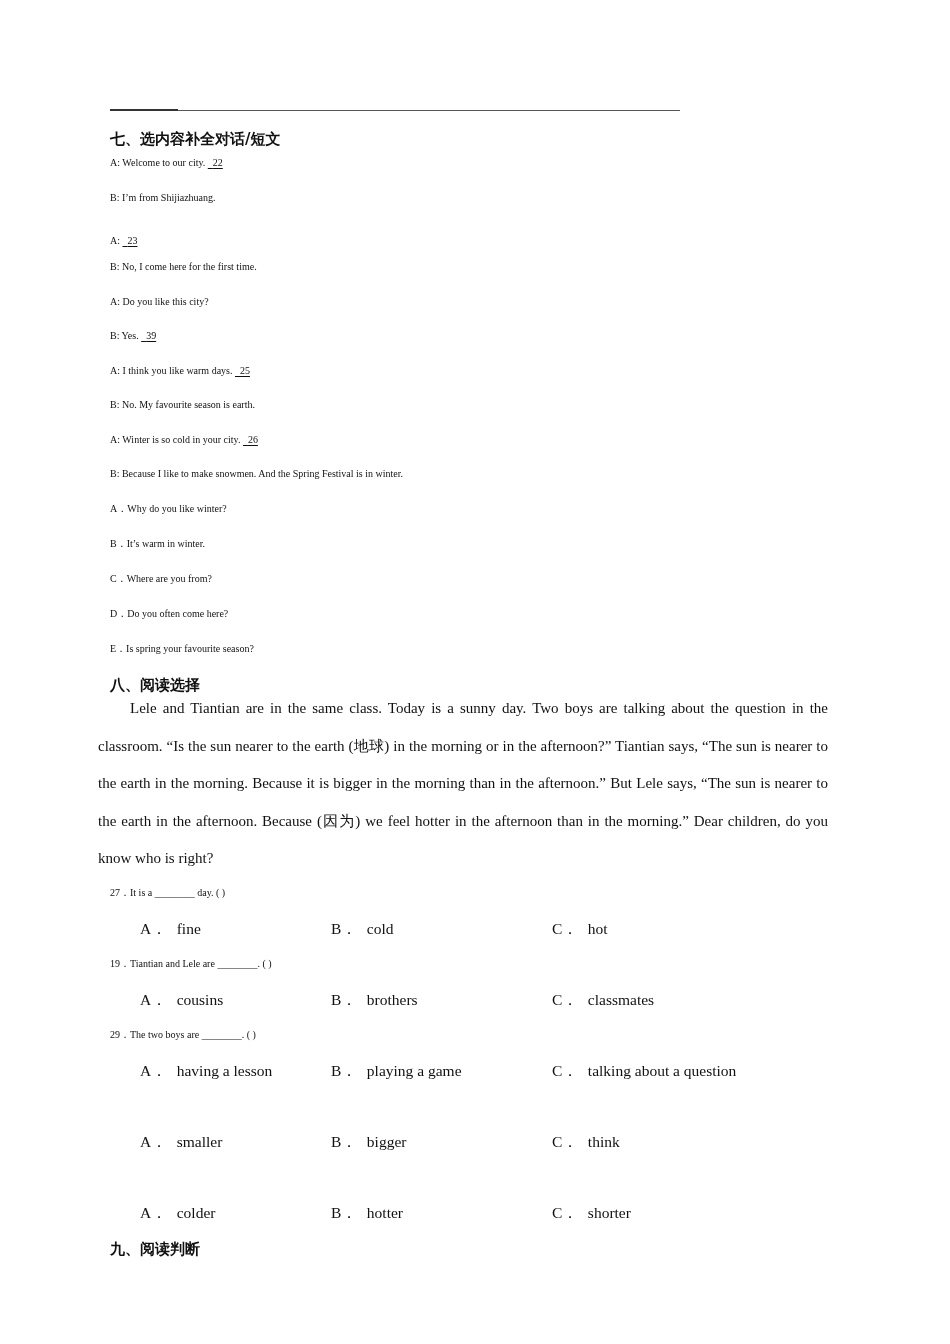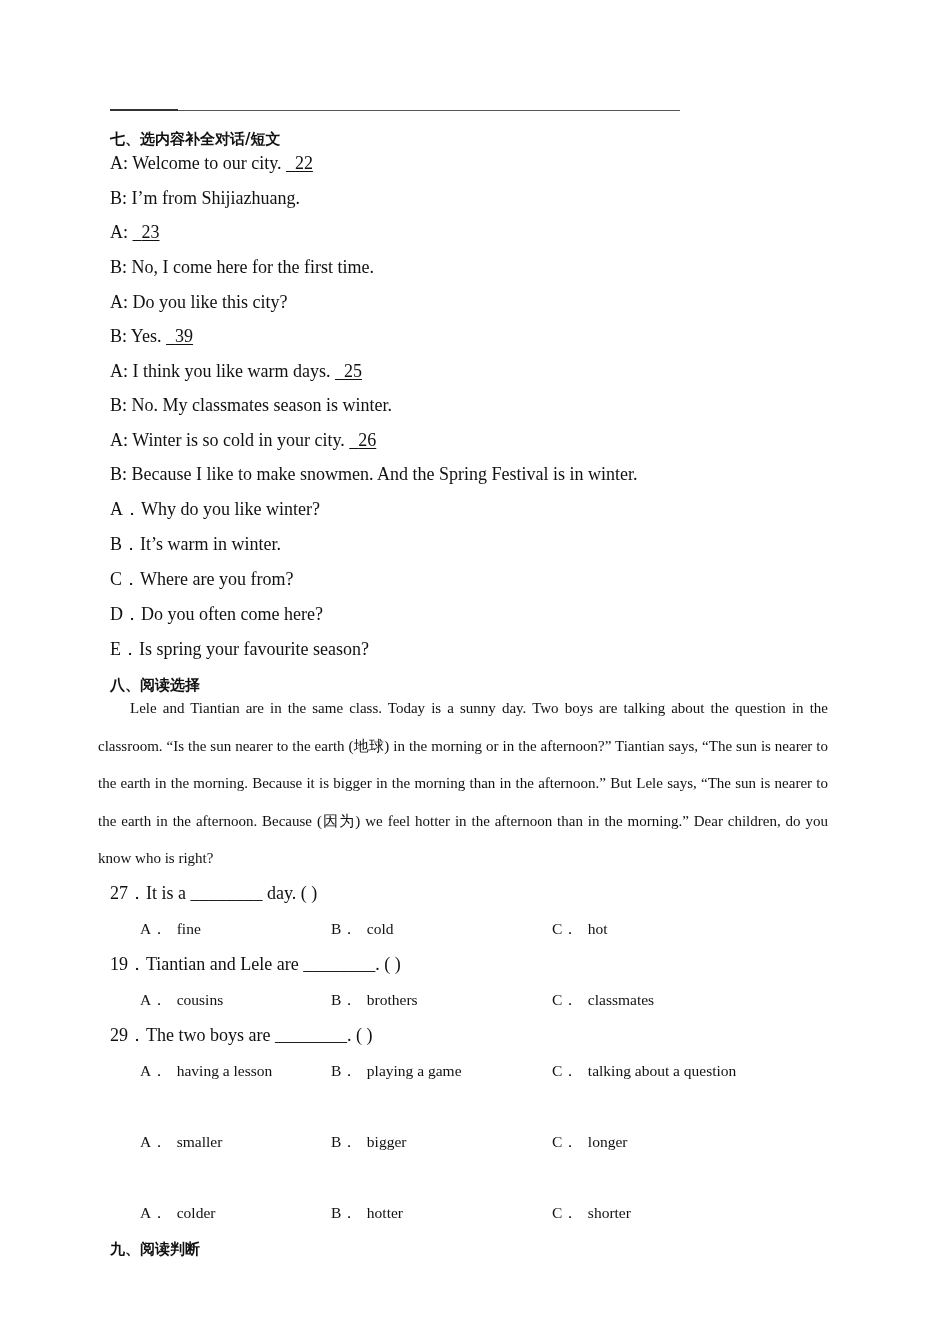--- a/index.html
+++ b/index.html
@@ -5,21 +5,21 @@
     html, body { margin: 0; padding: 0; background: #ffffff; }
     body {
       width: 950px; height: 1344px; position: relative; overflow: hidden;
       font-family: "Liberation Serif", "DejaVu Serif", serif;
       color: #111111;
     }
     .page { position: absolute; left: 0; top: 0; width: 950px; height: 1344px; }
     .topline { position: absolute; left: 110px; top: 110px; width: 570px; height: 1px; }
     .topline .seg1 { position: absolute; left: 0; top: -1px; width: 68px; height: 1.5px; background: #333; }
     .topline .seg2 { position: absolute; left: 68px; top: 0; width: 502px; height: 1px; background: #555; }
-    .line { position: absolute; left: 110px; font-size: 18px; line-height: 20px; white-space: nowrap; }
+    .line { position: absolute; left: 110px; font-size: 10px; line-height: 20px; white-space: nowrap; }
     .heading { font-family: "DejaVu Sans", sans-serif; font-weight: bold; font-size: 15px; }
     .blank-num { text-decoration: underline; text-underline-offset: 2px; }
     .blank-num::before { content: "\00a0\00a0"; }
     .para { position: absolute; left: 98px; width: 730px; font-size: 15px; line-height: 37.5px; text-align: justify; text-align-last: left; }
     .para .indent { display: inline-block; width: 32px; }
     .opt { position: absolute; font-size: 15.5px; line-height: 20px; white-space: nowrap; }
     .optA { left: 140px; text-align: right; }
     .optB { left: 331px; }
     .optC { left: 552px; }
     .lbl { margin-right: 10px; }
@@ -38,21 +38,21 @@
 
   <div class="line" style="top:153px">
     <span>A:</span>
     <span>Welcome to our city.</span>
     <span class="blank-num">22</span>
   </div>
   <div class="line" style="top:188px">
     <span>B:</span>
     <span>I’m from Shijiazhuang.</span>
   </div>
-  <div class="line" style="top:222px">
+  <div class="line" style="top:231px">
     <span>A:</span>
     <span class="blank-num">23</span>
   </div>
   <div class="line" style="top:257px">
     <span>B:</span>
     <span>No, I come here for the first time.</span>
   </div>
   <div class="line" style="top:292px">
     <span>A:</span>
     <span>Do you like this city?</span>
@@ -62,21 +62,21 @@
     <span>Yes.</span>
     <span class="blank-num">39</span>
   </div>
   <div class="line" style="top:361px">
     <span>A:</span>
     <span>I think you like warm days.</span>
     <span class="blank-num">25</span>
   </div>
   <div class="line" style="top:395px">
     <span>B:</span>
-    <span>No. My classmates season is winter.</span>
+    <span>No. My favourite season is earth.</span>
   </div>
   <div class="line" style="top:430px">
     <span>A:</span>
     <span>Winter is so cold in your city.</span>
     <span class="blank-num">26</span>
   </div>
   <div class="line" style="top:464px">
     <span>B:</span>
     <span>Because I like to make snowmen. And the Spring Festival is in winter.</span>
   </div>
@@ -111,21 +111,21 @@
   <div class="opt optB" style="top:990px"><span class="lbl">B．</span><span>brothers</span></div>
   <div class="opt optC" style="top:990px"><span class="lbl">C．</span><span>classmates</span></div>
 
   <div class="line" style="top:1025px">29．The two boys are ________. (     )</div>
   <div class="opt optA" style="top:1061px"><span class="lbl">A．</span><span>having a lesson</span></div>
   <div class="opt optB" style="top:1061px"><span class="lbl">B．</span><span>playing a game</span></div>
   <div class="opt optC" style="top:1061px"><span class="lbl">C．</span><span>talking about a question</span></div>
 
   <div class="opt optA" style="top:1132px"><span class="lbl">A．</span><span>smaller</span></div>
   <div class="opt optB" style="top:1132px"><span class="lbl">B．</span><span>bigger</span></div>
-  <div class="opt optC" style="top:1132px"><span class="lbl">C．</span><span>longer</span></div>
+  <div class="opt optC" style="top:1132px"><span class="lbl">C．</span><span>think</span></div>
 
   <div class="opt optA" style="top:1203px"><span class="lbl">A．</span><span>colder</span></div>
   <div class="opt optB" style="top:1203px"><span class="lbl">B．</span><span>hotter</span></div>
   <div class="opt optC" style="top:1203px"><span class="lbl">C．</span><span>shorter</span></div>
 
   <div class="line heading" style="top:1239px">九、阅读判断</div>
 
 </div>
 
 </body></html>

